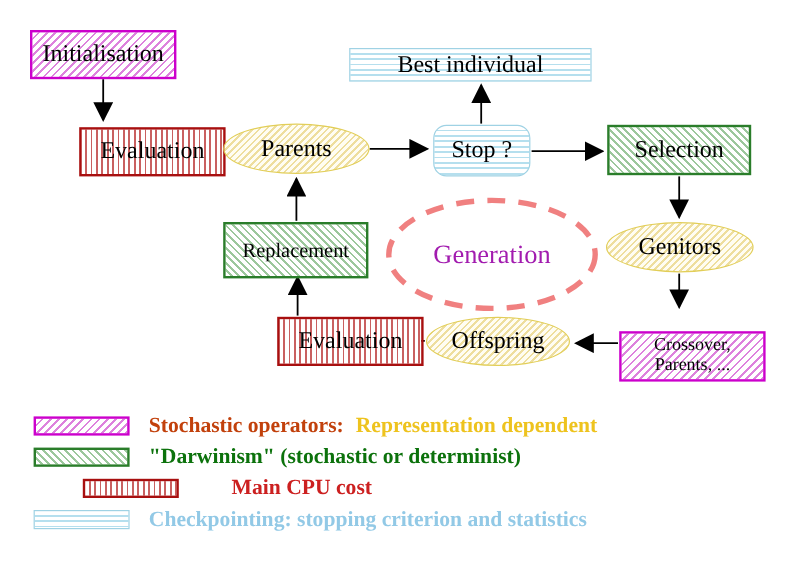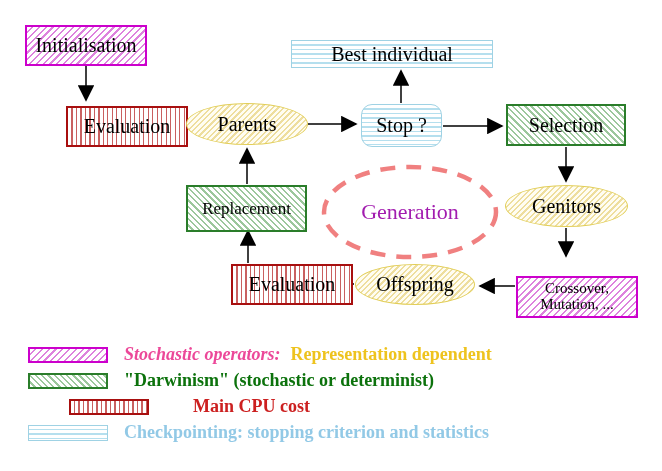--- a/index.html
+++ b/index.html
@@ -39,21 +39,21 @@
   .rounded{border-radius:11px;}
   .two-line span{display:block;}
   .generation-label{
     position:absolute;z-index:2;display:flex;align-items:center;justify-content:center;
     color:#a21caf;font-size:22px;
   }
   
   .legend-row{position:absolute;z-index:2;display:flex;align-items:center;}
   .swatch{width:80px;height:16px;box-sizing:border-box;flex:0 0 auto;}
   .legend-text{margin-left:16px;font-size:18px;font-weight:bold;white-space:nowrap;}
-  .lg-magenta{color:#ec4899;font-style:italic;}
+  .lg-magenta{color:#c2410c;}
   .lg-gold{color:#eec31e;margin-left:10px;}
   .lg-green{color:#0c720c;}
   .lg-red{color:#cc2020;margin-left:44px;}
   .lg-cyan{color:#92c9e6;}
 </style>
 </head>
 <body>
 
 <div class="canvas">
 
@@ -111,21 +111,21 @@
     <span>Generation</span>
   </div>
 
   <div class="node ellipse-yellow" style="left:505px;top:185px;width:123px;height:42px;">
     <span>Genitors</span>
   </div>
 
   <div class="node hatch-magenta two-line" style="left:516px;top:260px;width:122px;height:42px;font-size:15px;margin-top:16px;">
     <div>
       <span>Crossover,</span>
-      <span>Mutation, ...</span>
+      <span>Parents, ...</span>
     </div>
   </div>
 
   <div class="node ellipse-yellow" style="left:355px;top:264px;width:120px;height:41px;">
     <span>Offspring</span>
   </div>
 
   <div class="node stripe-red" style="left:190px;top:264px;width:122px;height:41px;">
     <span>Evaluation</span>
   </div>

